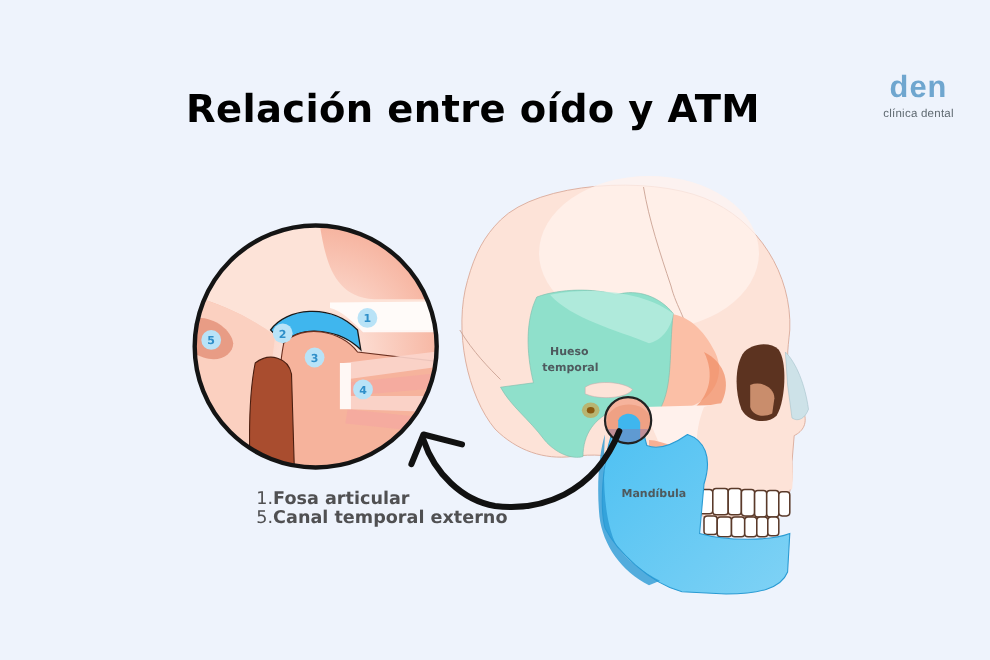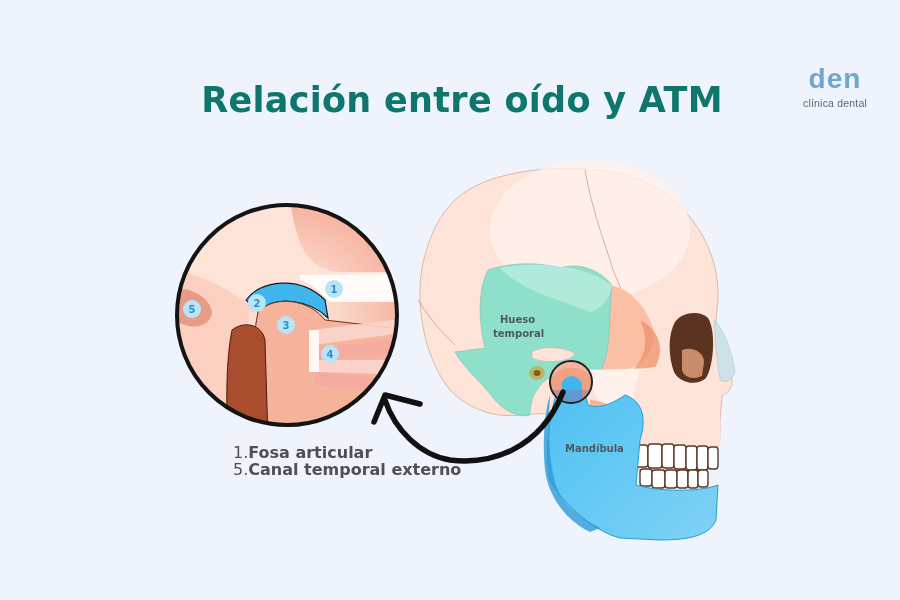--- a/index.html
+++ b/index.html
@@ -14,23 +14,22 @@
     font-family: "Liberation Sans", sans-serif; font-weight: 700;
     font-size: 28px; line-height: 34px; color: #6fa6cf; letter-spacing: 1px; margin-top: 38px;
     -webkit-text-stroke: 0px; 
   }
   .logo-sub {
     font-family: "Liberation Sans", sans-serif;
     font-size: 10.5px; color: #5f6970; margin-top: 1px; letter-spacing: 0.2px;
   }
   .title {
     position: absolute; left: 0; width: 860px; top: 80px;
-    text-align: center; font-size: 35px; font-weight: bold; color: #0f766e;
+    text-align: center; font-size: 35px; font-weight: bold; color: #000000;
     letter-spacing: 0.3px;
-    margin-left: 32px;
   }
   .art { position: absolute; left: 0; top: 0; width: 900px; height: 600px; }
   .legend {
     position: absolute; left: 233px; top: 444px;
     list-style: none; margin: 0; padding: 0;
     font-size: 16px; color: #505052; line-height: 17.2px;
   }
   .legend li { white-space: nowrap; }
   .legend .num { font-weight: normal; }
   .legend .txt { font-weight: bold; }

